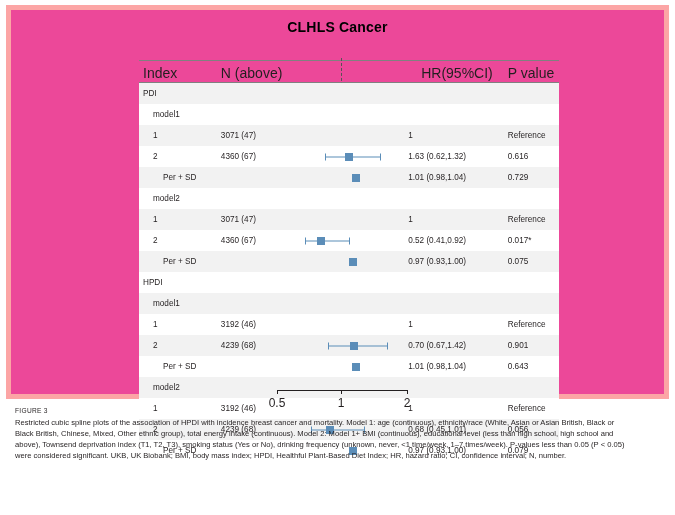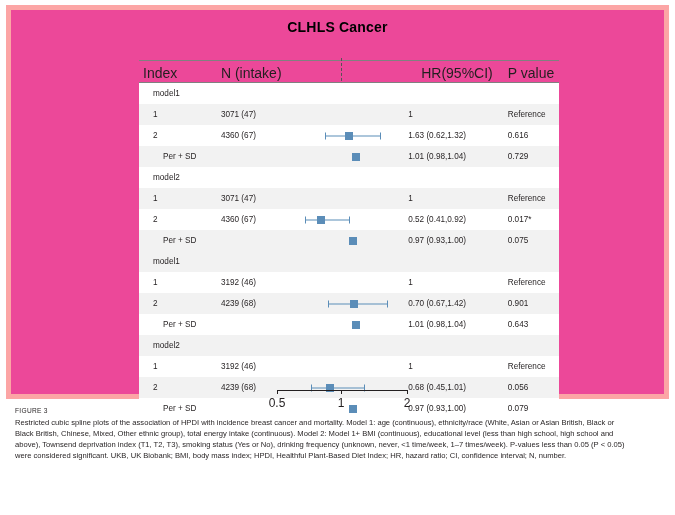--- a/index.html
+++ b/index.html
@@ -180,28 +180,35 @@
     <div class="chart-title">CLHLS Cancer</div>
 
     <div class="rule-top"></div>
     <div class="rule-underhdr"></div>
     <div class="refline"></div>
 
     <table class="forest">
       <thead>
         <tr class="hdr">
           <td class="col-index">Index</td>
-          <td class="col-n">N (intake)</td>
+          <td class="col-n">N (above)</td>
           <td class="col-plot"></td>
           <td class="col-hr">HR(95%CI)</td>
           <td class="col-p">P value</td>
         </tr>
       </thead>
       <tbody>
 
+        <tr class="row-band grp">
+          <td class="col-index">PDI</td>
+          <td class="col-n"></td>
+          <td class="col-plot"></td>
+          <td class="col-hr"></td>
+          <td class="col-p"></td>
+        </tr>
 
         <tr class="row-white grp">
           <td class="col-index indent">model1</td>
           <td class="col-n"></td>
           <td class="col-plot"></td>
           <td class="col-hr"></td>
           <td class="col-p"></td>
         </tr>
 
         <tr class="row-band">
@@ -263,20 +270,27 @@
         <tr class="row-band">
           <td class="col-index indent2">Per + SD</td>
           <td class="col-n"></td>
           <td class="col-plot">
             <span class="marker" style="left:50px;"></span>
           </td>
           <td class="col-hr">0.97 (0.93,1.00)</td>
           <td class="col-p">0.075</td>
         </tr>
 
+        <tr class="row-white grp">
+          <td class="col-index">HPDI</td>
+          <td class="col-n"></td>
+          <td class="col-plot"></td>
+          <td class="col-hr"></td>
+          <td class="col-p"></td>
+        </tr>
 
         <tr class="row-band grp">
           <td class="col-index indent">model1</td>
           <td class="col-n"></td>
           <td class="col-plot"></td>
           <td class="col-hr"></td>
           <td class="col-p"></td>
         </tr>
 
         <tr class="row-white">

